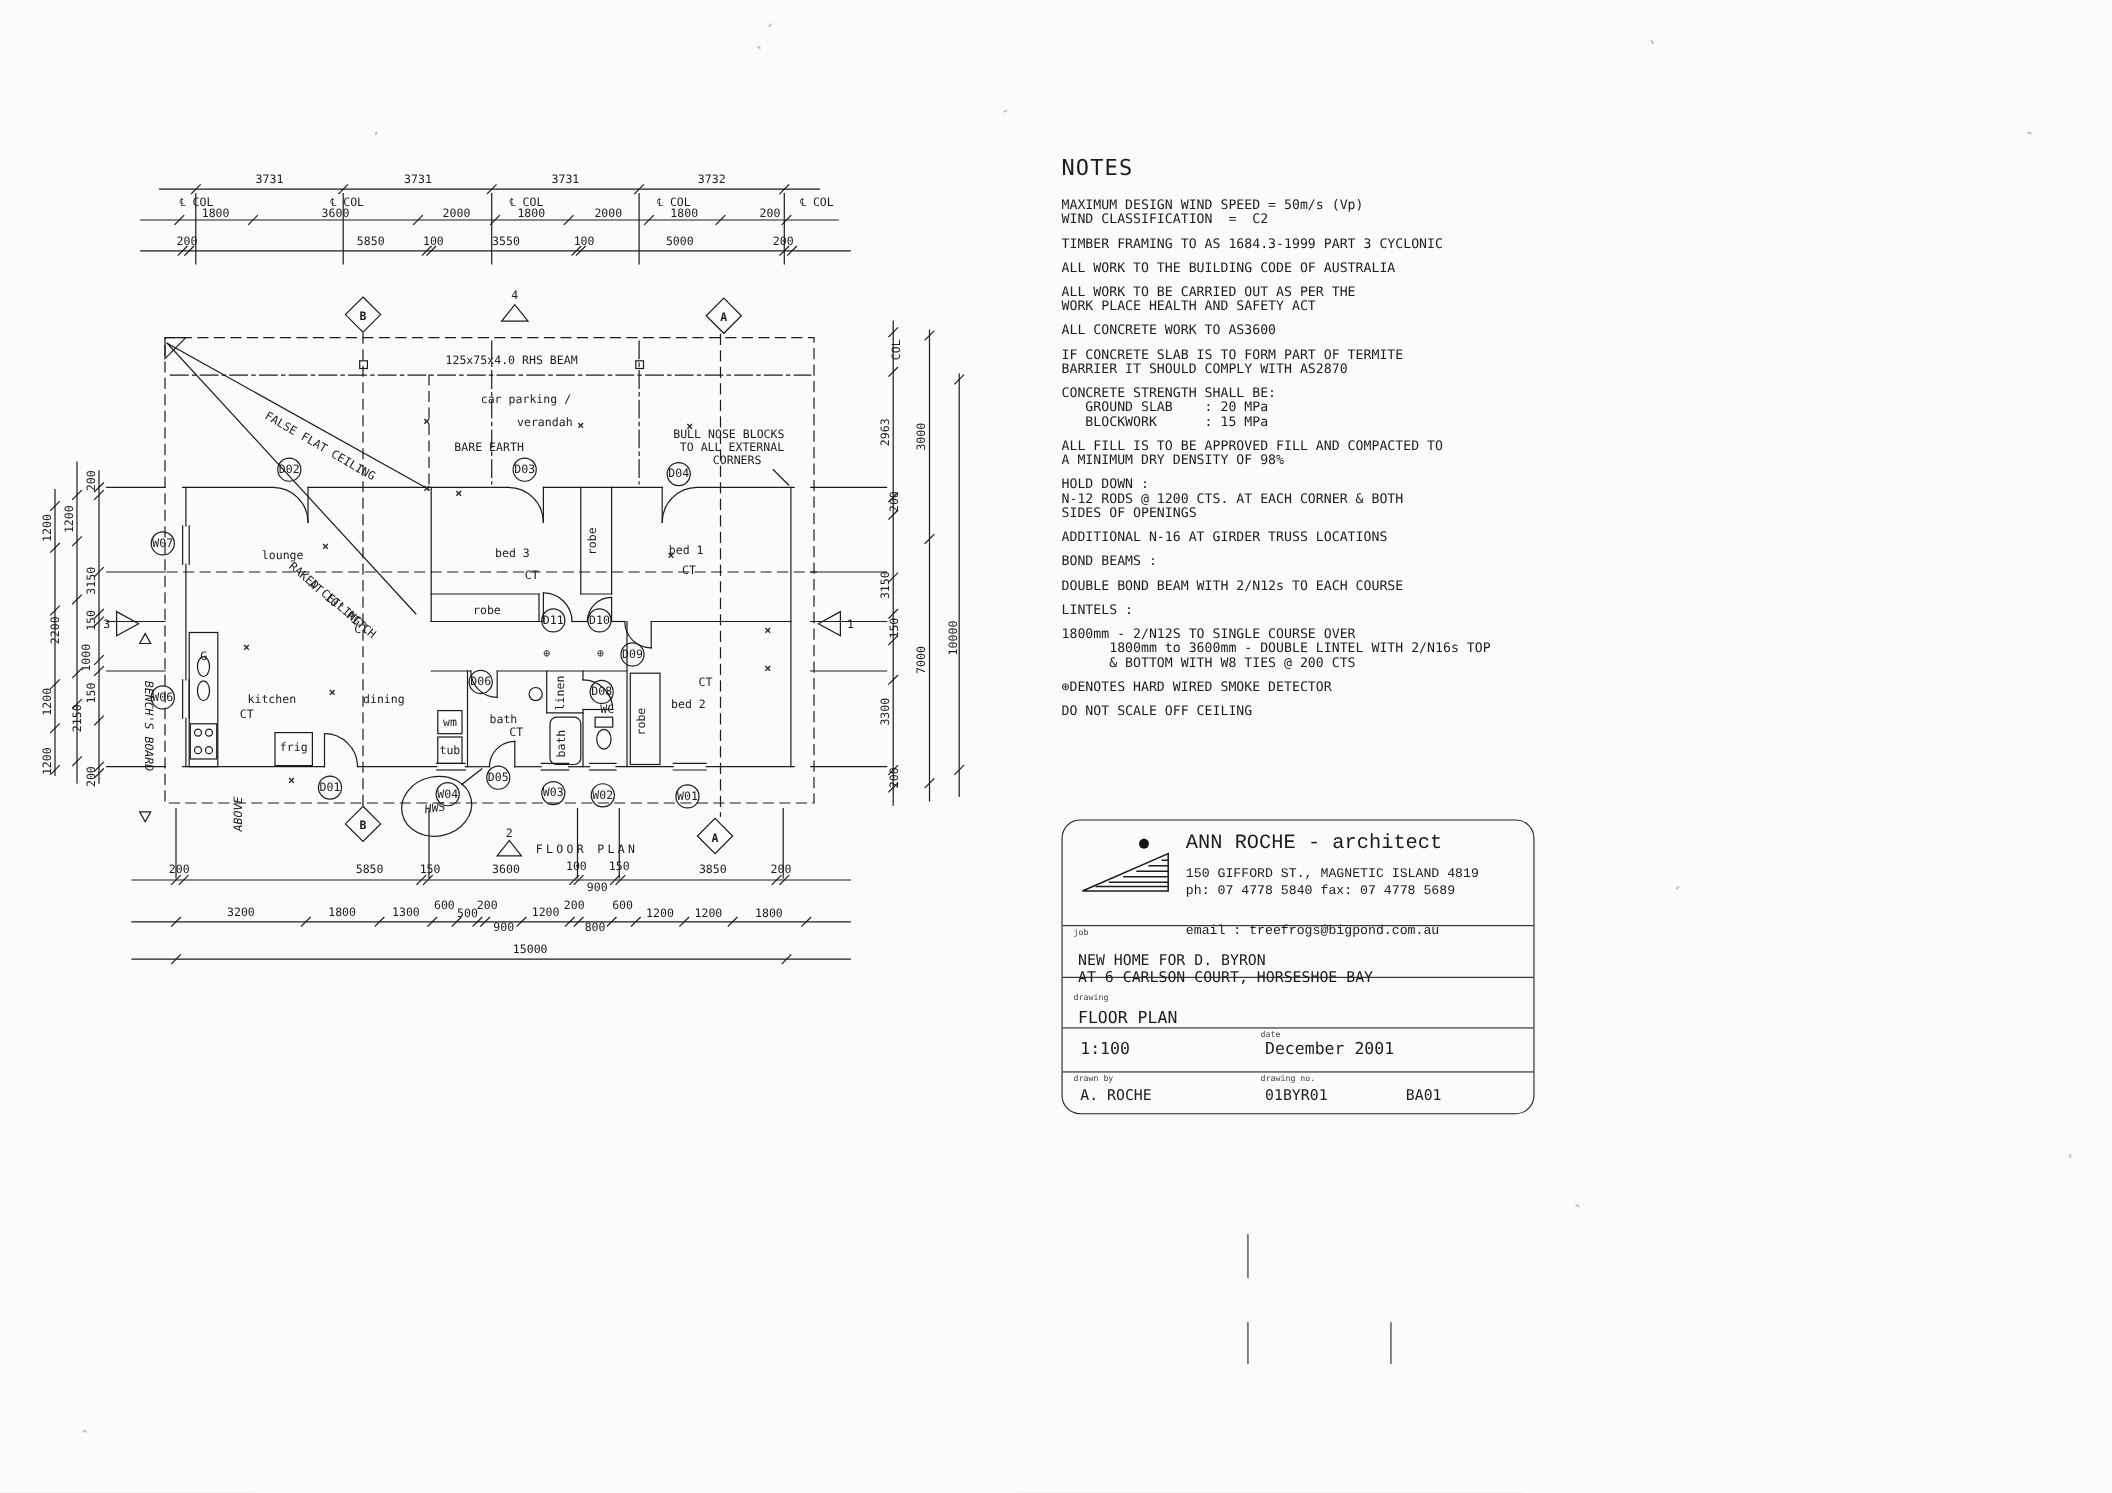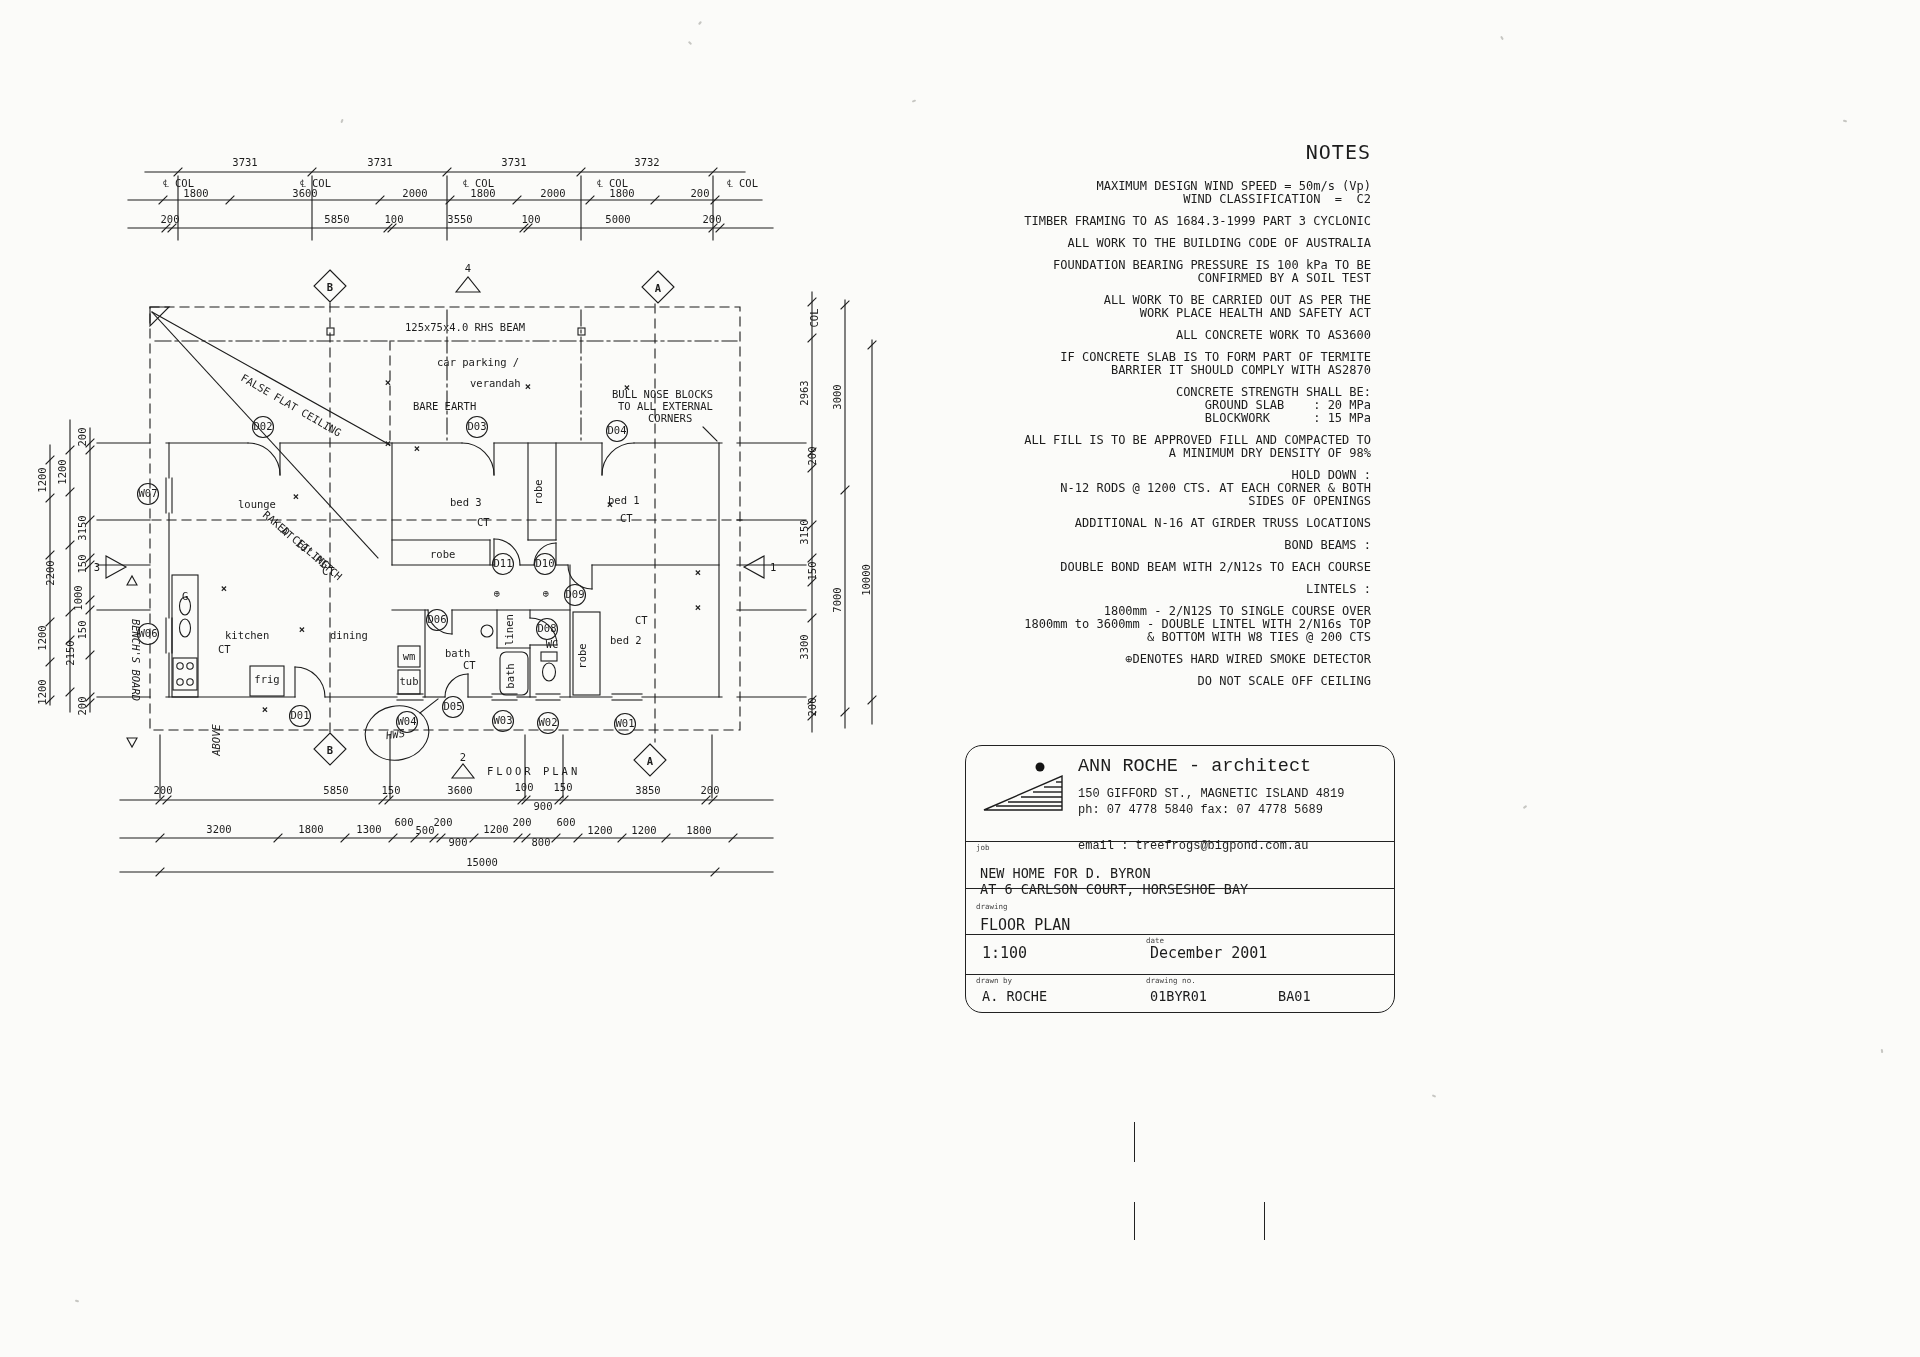--- a/index.html
+++ b/index.html
@@ -22,21 +22,21 @@
   .room{font-size:13px;}
   .t8{font-size:8.5px;}
   .t9{font-size:9.5px;}
   .t12{font-size:12px;}
   .big{font-size:21px;letter-spacing:3px;}
   .wtxt{fill:#fff;font-weight:bold;font-size:12.5px;text-anchor:middle;}
   .hand{font-style:italic;font-size:11px;}
   .xmark{font-size:11px;font-weight:bold;text-anchor:middle;fill:#161616;}
   .smoke{font-size:11px;text-anchor:middle;}
   
-  .notes-panel{position:absolute;left:926px;top:140px;width:445px;text-align:right;}
+  .notes-panel{position:absolute;left:965px;top:140px;width:445px;}
   .notes-title{font-size:20px;letter-spacing:1px;margin-bottom:16px;}
   .note-p{white-space:pre;font-size:12px;line-height:13px;margin-bottom:9px;}
   
   .title-block{position:absolute;left:965px;top:745px;width:428px;height:266px;
                border:1.6px solid #222;border-radius:17px;background:#fbfbf9;}
   .tb-row{position:absolute;left:0;width:100%;box-sizing:border-box;}
   .tb-header{top:0;height:95px;font-family:Liberation Mono, monospace;}
   .tb-logo{position:absolute;left:12px;top:12px;}
   .tb-head-text{position:absolute;left:112px;top:10px;width:308px;}
   .tb-arch{font-size:18.5px;margin-bottom:9px;}
@@ -517,22 +517,20 @@
       <text class="mid" x="482" y="866">15000</text>
     </g>
   </svg>
 
   <div class="notes-panel">
     <div class="notes-title">NOTES</div>
     <div class="note-p">MAXIMUM DESIGN WIND SPEED = 50m/s (Vp)
 WIND CLASSIFICATION  =  C2</div>
     <div class="note-p">TIMBER FRAMING TO AS 1684.3-1999 PART 3 CYCLONIC</div>
     <div class="note-p">ALL WORK TO THE BUILDING CODE OF AUSTRALIA</div>
-    <div class="note-p">FOUNDATION BEARING PRESSURE IS 100 kPa TO BE
-CONFIRMED BY A SOIL TEST</div>
     <div class="note-p">ALL WORK TO BE CARRIED OUT AS PER THE
 WORK PLACE HEALTH AND SAFETY ACT</div>
     <div class="note-p">ALL CONCRETE WORK TO AS3600</div>
     <div class="note-p">IF CONCRETE SLAB IS TO FORM PART OF TERMITE
 BARRIER IT SHOULD COMPLY WITH AS2870</div>
     <div class="note-p">CONCRETE STRENGTH SHALL BE:
    GROUND SLAB    : 20 MPa
    BLOCKWORK      : 15 MPa</div>
     <div class="note-p">ALL FILL IS TO BE APPROVED FILL AND COMPACTED TO
 A MINIMUM DRY DENSITY OF 98%</div>

